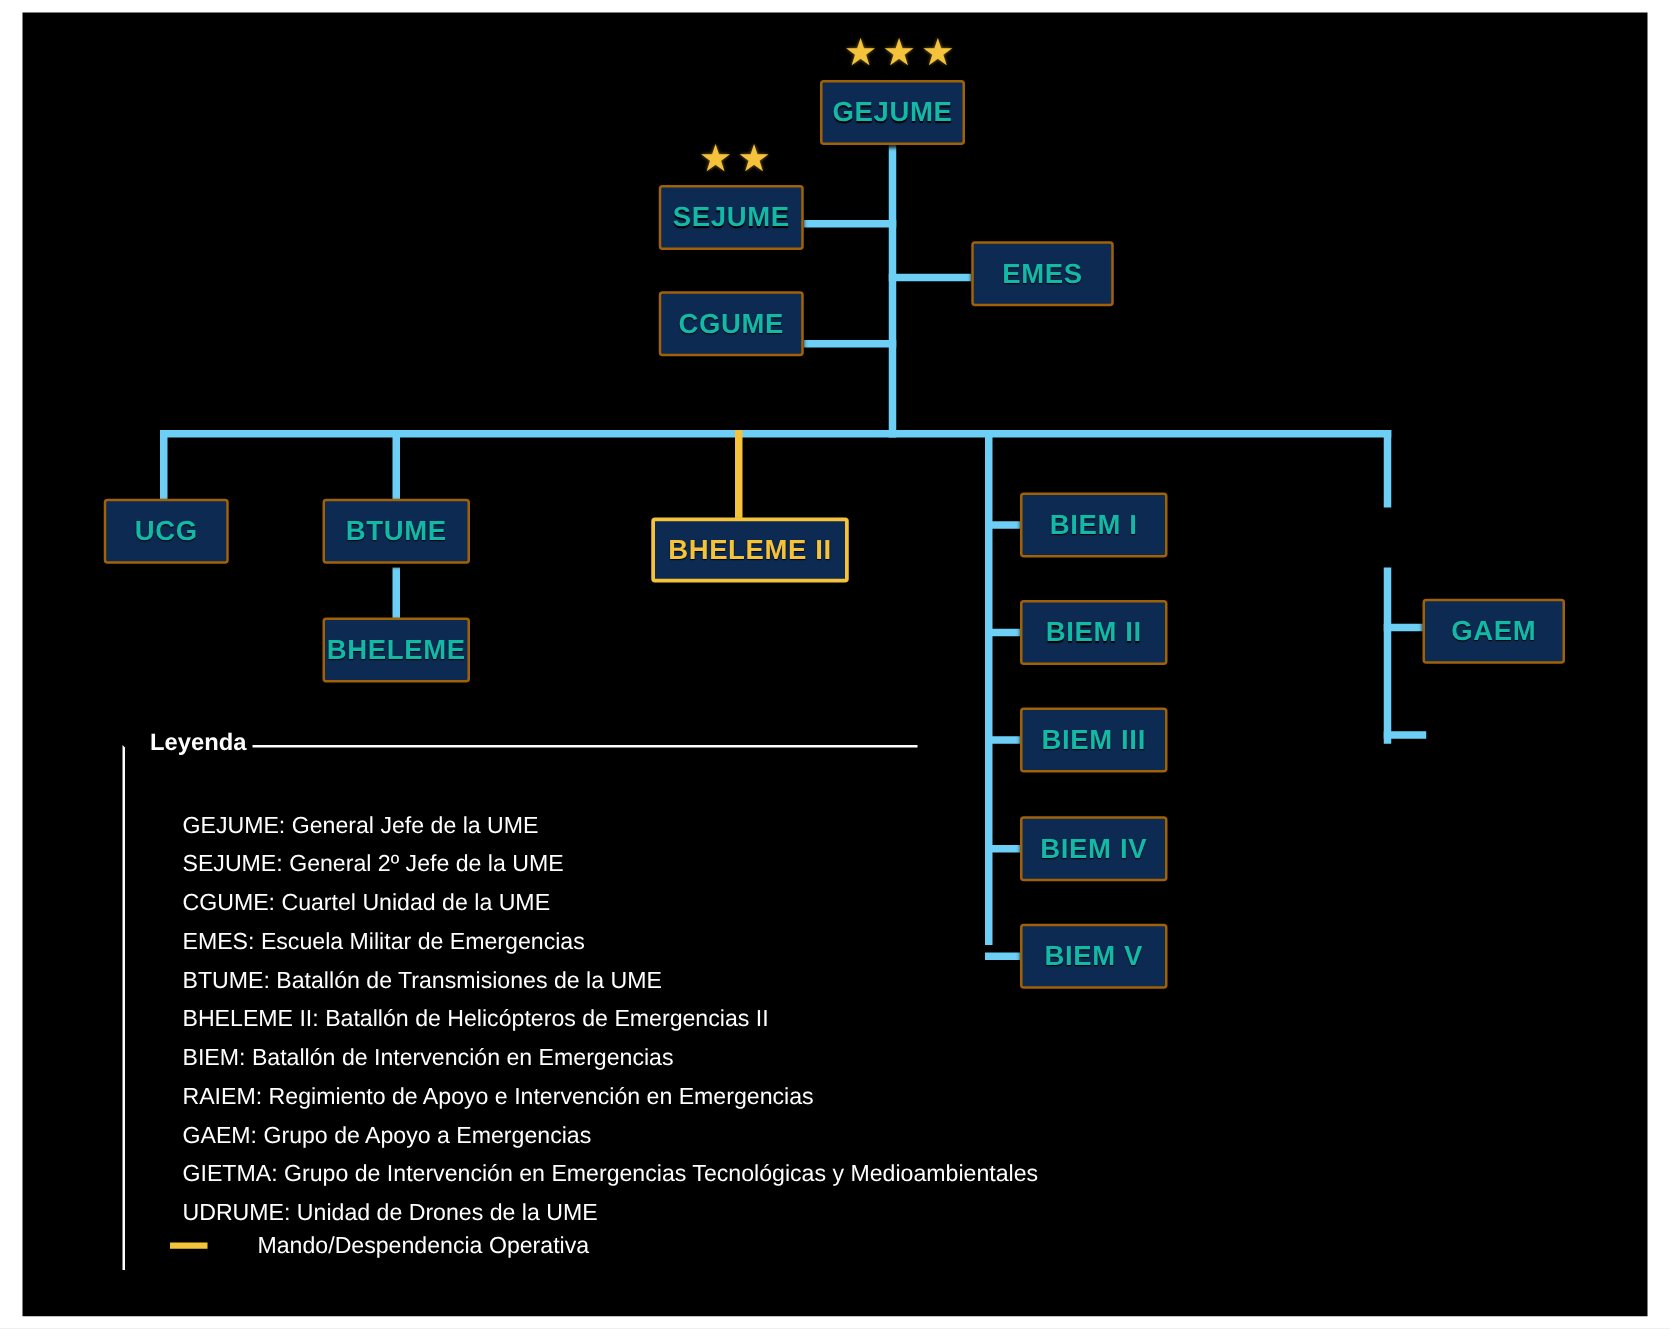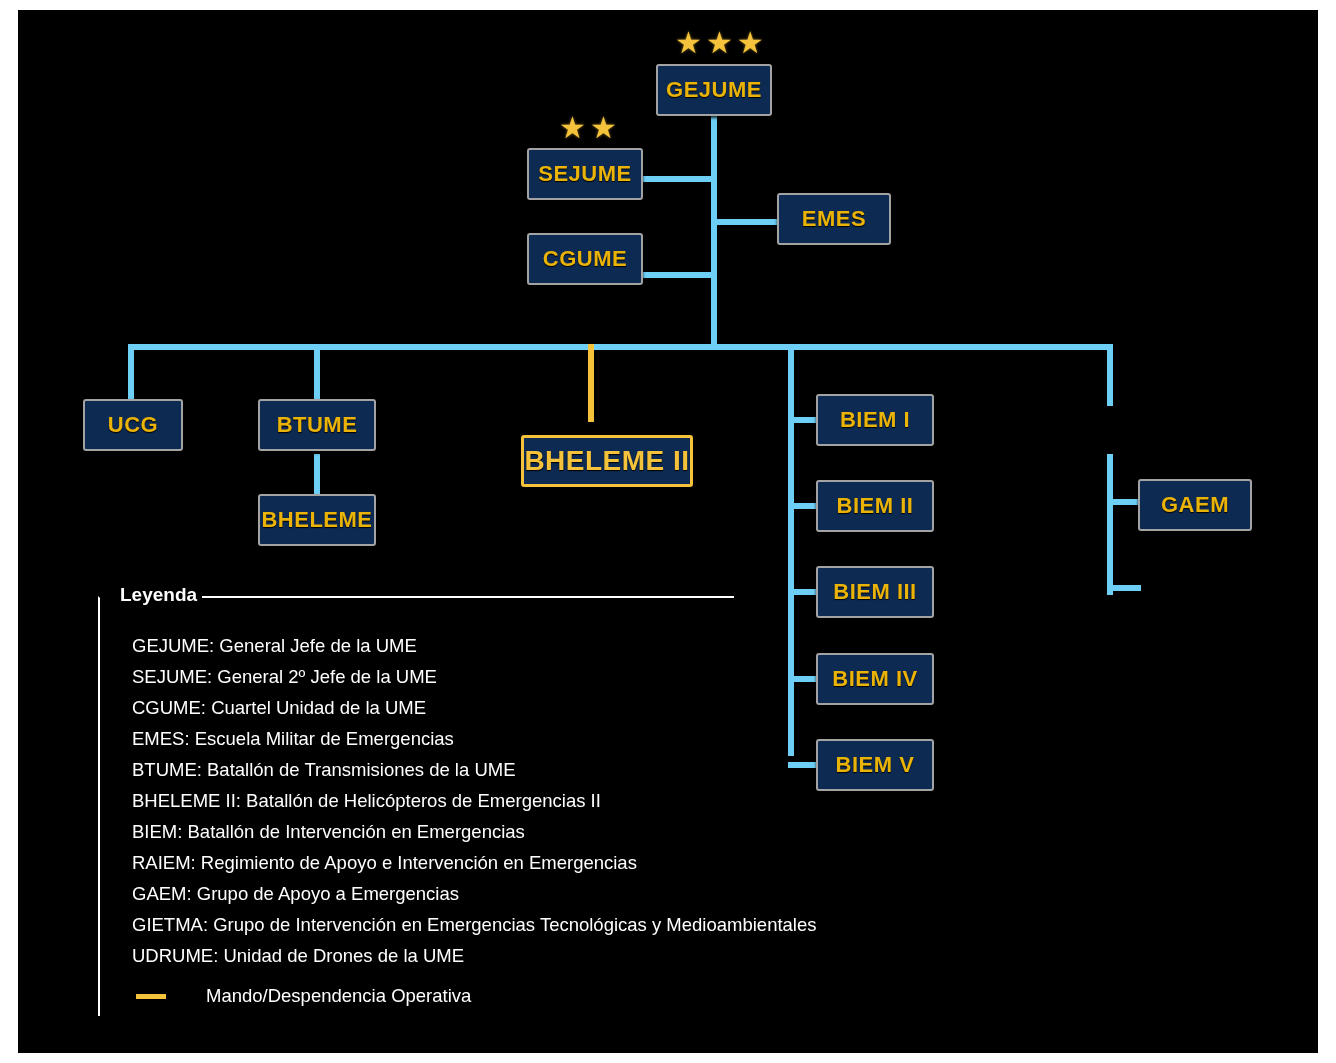--- a/index.html
+++ b/index.html
@@ -28,23 +28,23 @@
   }
   .line-op {
     position: absolute;
     background: #f5c33b;
   }
   
   .node {
     position: absolute;
     box-sizing: border-box;
     background: #0d2a52;
-    border: 2px solid #a3a3a3;
+    border: 2px solid #a16207;
     border-radius: 3px;
-    color: #eab308;
+    color: #14b8a6;
     font-weight: bold;
     display: flex;
     align-items: center;
     justify-content: center;
     letter-spacing: 0.5px;
     box-shadow: 0 2px 3px rgba(0,0,0,0.8);
     text-shadow: 0 1px 1px #000;
   }
   .node.op {
     border-color: #f5c33b;
@@ -93,21 +93,21 @@
     left: 22px;
     top: 4px;
     font-size: 19px;
     font-weight: bold;
   }
   #legend-list {
     position: absolute;
     left: 32px;
     top: 48px;
     list-style: none;
-    margin: 2px;
+    margin: 16px;
     padding: 0;
   }
   #legend-list li {
     font-size: 18.5px;
     line-height: 31px;
     white-space: nowrap;
   }
   #legend-op {
     position: absolute;
     left: 38px;
@@ -181,21 +181,21 @@
   </div>
 
   <div class="node" style="left:240px; top:389px; width:118px; height:52px; font-size:22px;">
     <span>BTUME</span>
   </div>
 
   <div class="node" style="left:240px; top:484px; width:118px; height:52px; font-size:22px;">
     <span>BHELEME</span>
   </div>
 
-  <div class="node op" style="left:503px; top:404px; width:172px; height:52px; font-size:28px;margin-top:21px;">
+  <div class="node op" style="left:503px; top:404px; width:158px; height:52px; font-size:22px;">
     <span>BHELEME II</span>
   </div>
 
   <div class="node" style="left:798px; top:384px; width:118px; height:52px; font-size:22px;">
     <span>BIEM I</span>
   </div>
   <div class="node" style="left:798px; top:470px; width:118px; height:52px; font-size:22px;">
     <span>BIEM II</span>
   </div>
   <div class="node" style="left:798px; top:556px; width:118px; height:52px; font-size:22px;">

